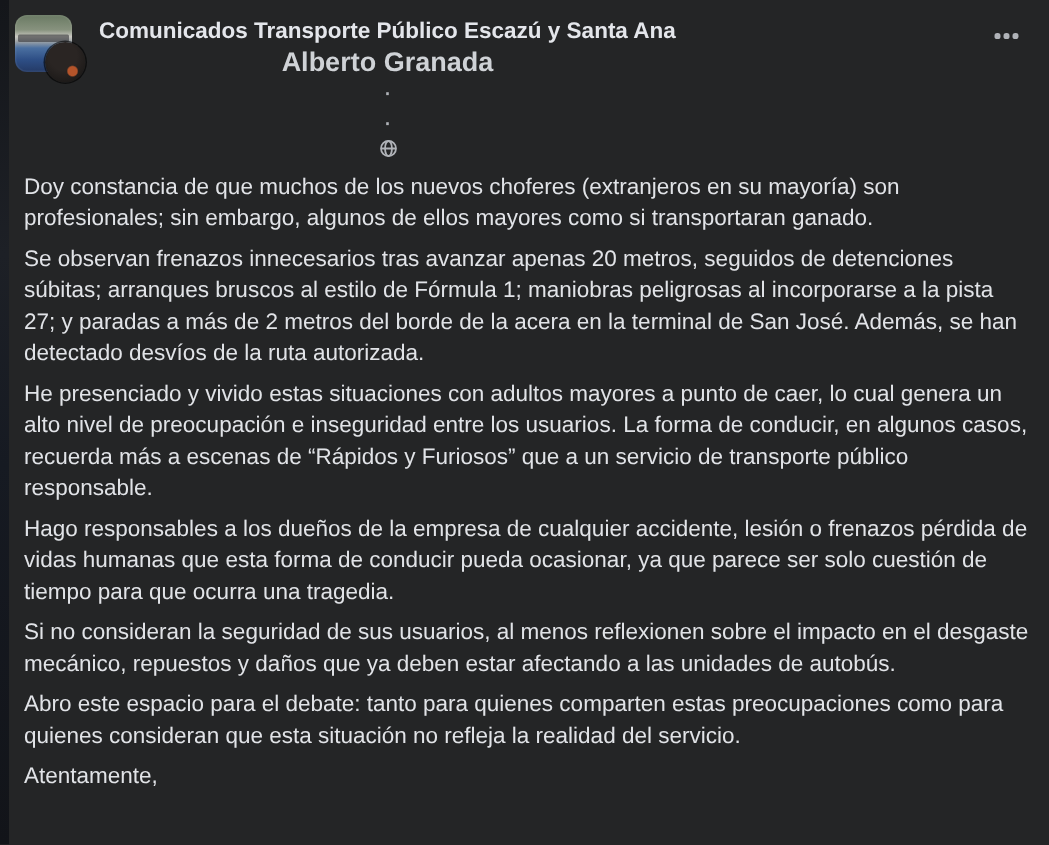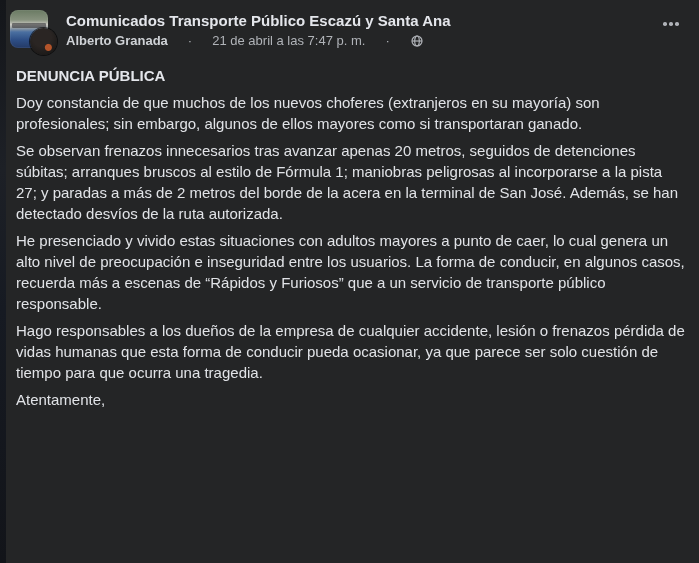--- a/index.html
+++ b/index.html
@@ -34,22 +34,22 @@
     background:radial-gradient(circle at 68% 72%, #b4542a 0 3px, transparent 4px),
                radial-gradient(circle at 45% 35%, #2a2523 0 40%, #141312 100%);
     box-shadow:0 0 0 1px rgba(0,0,0,0.6);
   }
   .header-text{margin-left:12px;padding-top:1px;min-width:0;}
   .group-name{
     color:#e4e6eb;font-size:15px;font-weight:700;line-height:19px;
     white-space:nowrap;cursor:pointer;
   }
   .byline{
-    margin-top:3px;display:flex;align-items:center;gap:20px;
-    color:#b0b3b8;font-size:13px;line-height:16px;white-space:nowrap;
+    margin-top:3px;display:flex;align-items:center;gap:4px;
+    color:#b0b3b8;font-size:18px;line-height:16px;white-space:nowrap;flex-direction:column;
   }
   .author-name{color:#cfd2d6;font-weight:600;cursor:pointer;}
   .byline .dot{color:#b0b3b8;}
   .timestamp{cursor:pointer;}
   .globe-icon{display:inline-flex;margin-left:1px;}
   .more-btn{
     position:absolute;right:14px;top:8px;width:28px;height:24px;
     display:flex;align-items:center;justify-content:center;gap:2.5px;
     cursor:pointer;border-radius:4px;
   }
@@ -75,44 +75,44 @@
   <div class="post-header">
     <div class="avatar-wrap">
       <div class="group-avatar"></div>
       <div class="author-avatar"></div>
     </div>
     <div class="header-text">
       <div class="group-name">Comunicados Transporte Público Escazú y Santa Ana</div>
       <div class="byline">
         <span class="author-name">Alberto Granada</span>
         <span class="dot">·</span>
-        <span class="timestamp">21 de abril a las 7:47 p. m.</span>
         <span class="dot">·</span>
         <span class="globe-icon">
           <svg width="12" height="12" viewBox="0 0 12 12" fill="none">
             <circle cx="6" cy="6" r="5" stroke="#b0b3b8" stroke-width="1.2"></circle>
             <path d="M1 6h10" stroke="#b0b3b8" stroke-width="1.2"></path>
             <ellipse cx="6" cy="6" rx="2.3" ry="5" stroke="#b0b3b8" stroke-width="1.2"></ellipse>
           </svg>
         </span>
       </div>
     </div>
     <div class="more-btn">
       <i></i>
         <i></i>
         <i></i>
     </div>
   </div>
 
   <div class="post-content">
-    <div class="post-title">DENUNCIA PÚBLICA</div>
     <div class="post-paragraphs">
         <p>Doy constancia de que muchos de los nuevos choferes (extranjeros en su mayoría) son profesionales; sin embargo, algunos de ellos mayores como si transportaran ganado.</p>
         <p>Se observan frenazos innecesarios tras avanzar apenas 20 metros, seguidos de detenciones súbitas; arranques bruscos al estilo de Fórmula 1; maniobras peligrosas al incorporarse a la pista 27; y paradas a más de 2 metros del borde de la acera en la terminal de San José. Además, se han detectado desvíos de la ruta autorizada.</p>
         <p>He presenciado y vivido estas situaciones con adultos mayores a punto de caer, lo cual genera un alto nivel de preocupación e inseguridad entre los usuarios. La forma de conducir, en algunos casos, recuerda más a escenas de “Rápidos y Furiosos” que a un servicio de transporte público responsable.</p>
         <p>Hago responsables a los dueños de la empresa de cualquier accidente, lesión o frenazos pérdida de vidas humanas que esta forma de conducir pueda ocasionar, ya que parece ser solo cuestión de tiempo para que ocurra una tragedia.</p>
+        <p>Si no consideran la seguridad de sus usuarios, al menos reflexionen sobre el impacto en el desgaste mecánico, repuestos y daños que ya deben estar afectando a las unidades de autobús.</p>
+        <p>Abro este espacio para el debate: tanto para quienes comparten estas preocupaciones como para quienes consideran que esta situación no refleja la realidad del servicio.</p>
       </div>
     <div class="signature">
         <div>Atentamente,</div>
       </div>
   </div>
 
 </div>
 
 </body></html>

